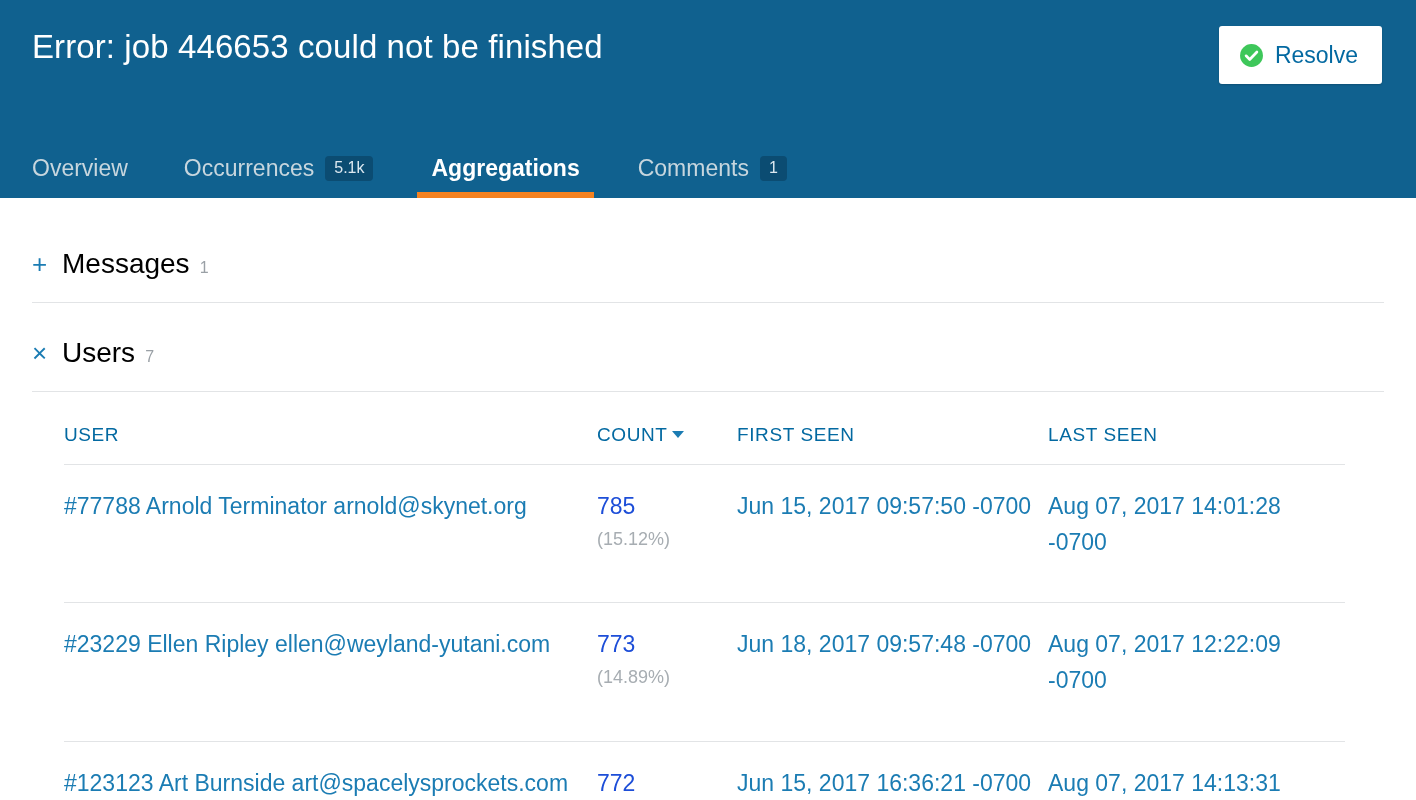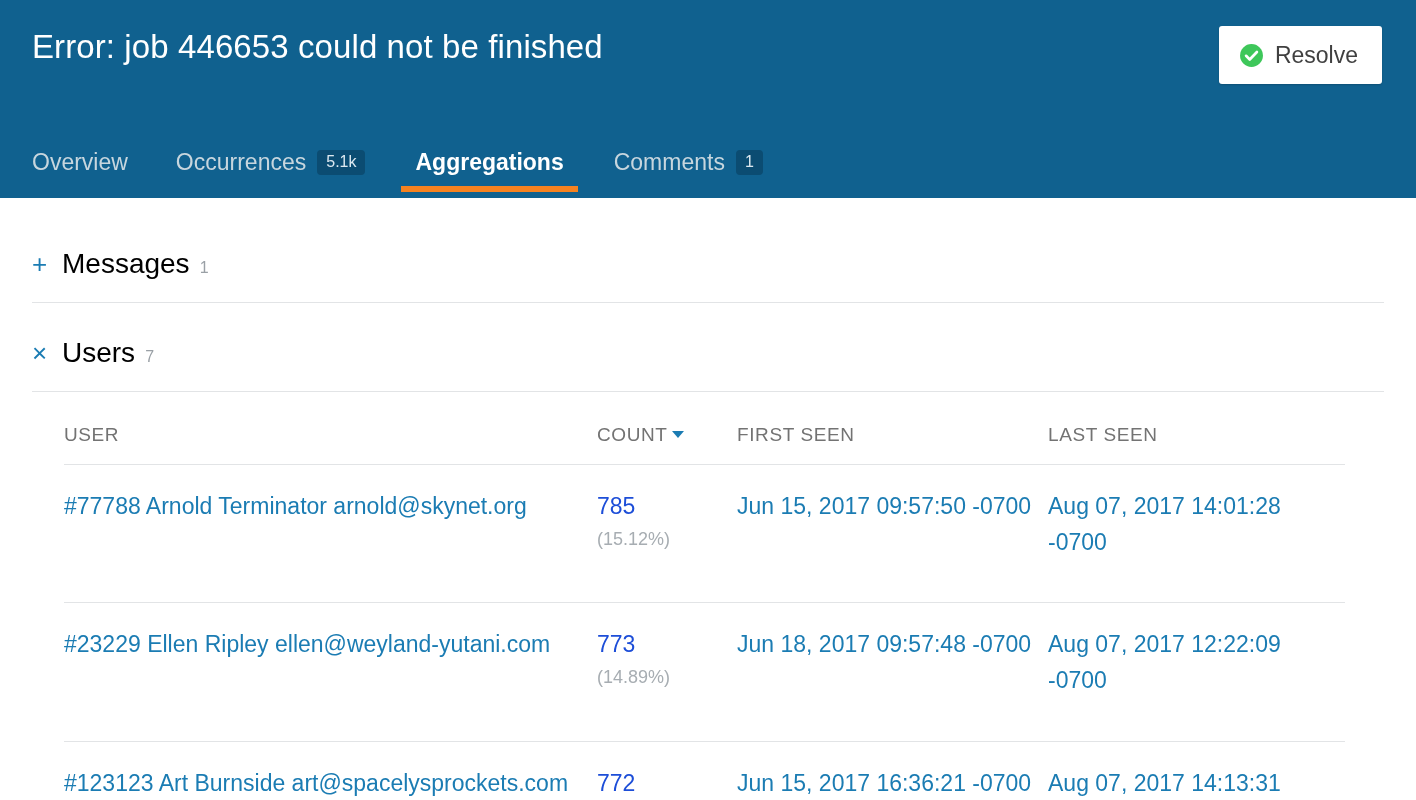--- a/index.html
+++ b/index.html
@@ -50,41 +50,41 @@
     display: flex;
     align-items: center;
     gap: 11px;
     cursor: pointer;
     box-shadow: 0 1px 2px rgba(0,0,0,0.18);
     margin-top: 0px;
     margin-right: 2px;
   }
 
   .resolve-label {
-    color: #404040;
+    color: #0369a1;
     font-size: 23px;
     font-weight: 400;
     white-space: nowrap;
   }
 
   .check-circle {
     width: 25px;
     height: 25px;
     flex: 0 0 25px;
     display: block;
   }
 
   
   .tabs {
     position: absolute;
     left: 32px;
-    bottom: 6px;
+    bottom: 0;
     display: flex;
     align-items: flex-end;
-    gap: 0;
+    gap: 8px;
   }
 
   .tab {
     display: flex;
     align-items: center;
     gap: 11px;
     padding: 0 26px 16px 0;
     margin-right: 24px;
     position: relative;
     cursor: pointer;
@@ -183,21 +183,21 @@
     width: 100%;
     border-collapse: collapse;
     table-layout: fixed;
   }
 
   table.users-table th {
     text-align: left;
     font-size: 19px;
     font-weight: 400;
     letter-spacing: 0.6px;
-    color: #737373;
+    color: #0369a1;
     padding: 32px 0 18px 0;
     border-bottom: 1px solid #e2e4e6;
     vertical-align: bottom;
     white-space: nowrap;
   }
 
   th.col-user {
     color: #b6bbbf;
     width: 533px;
   }

